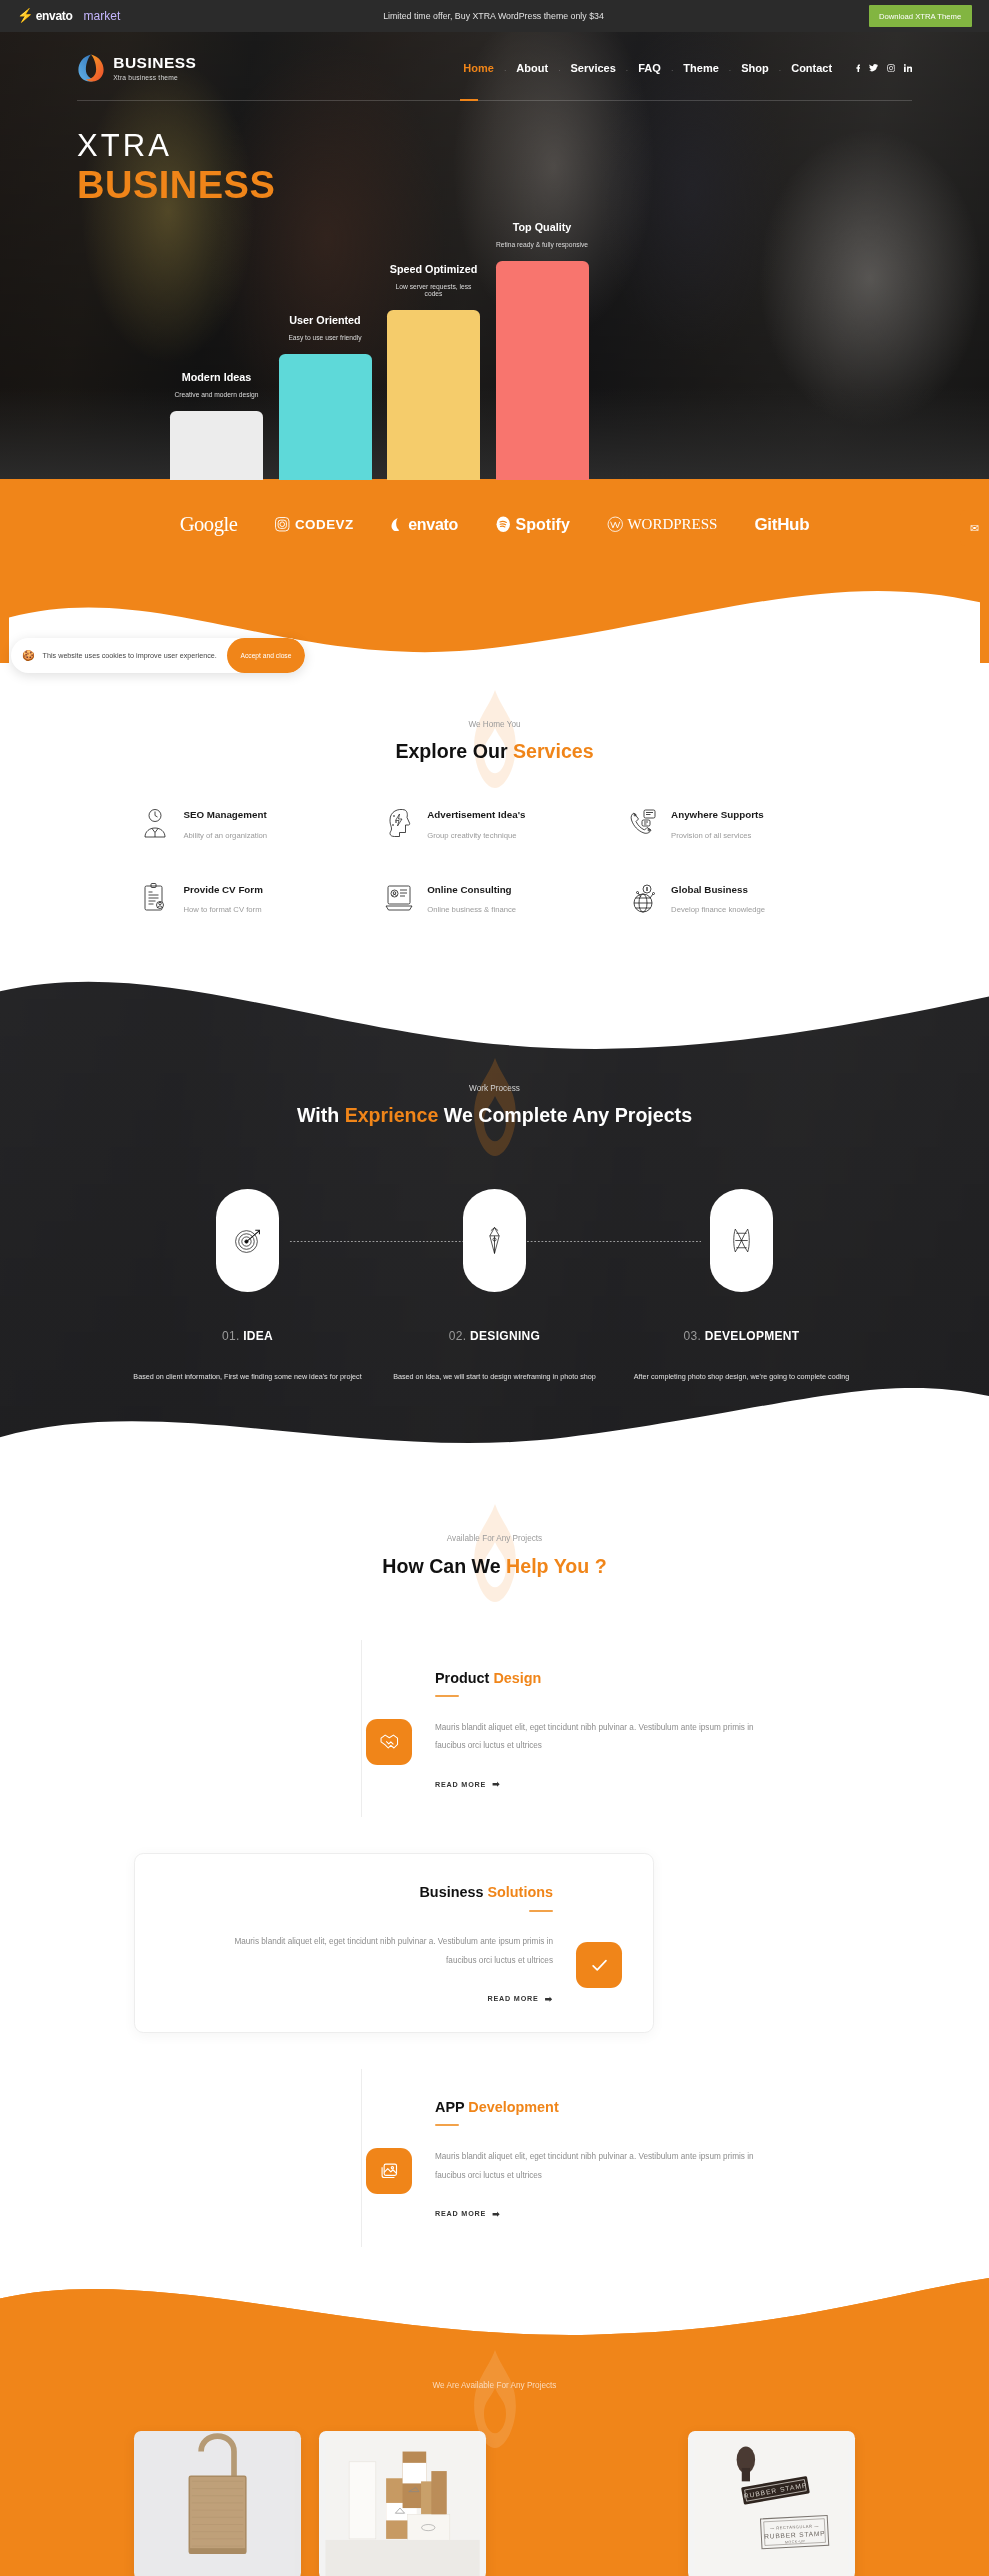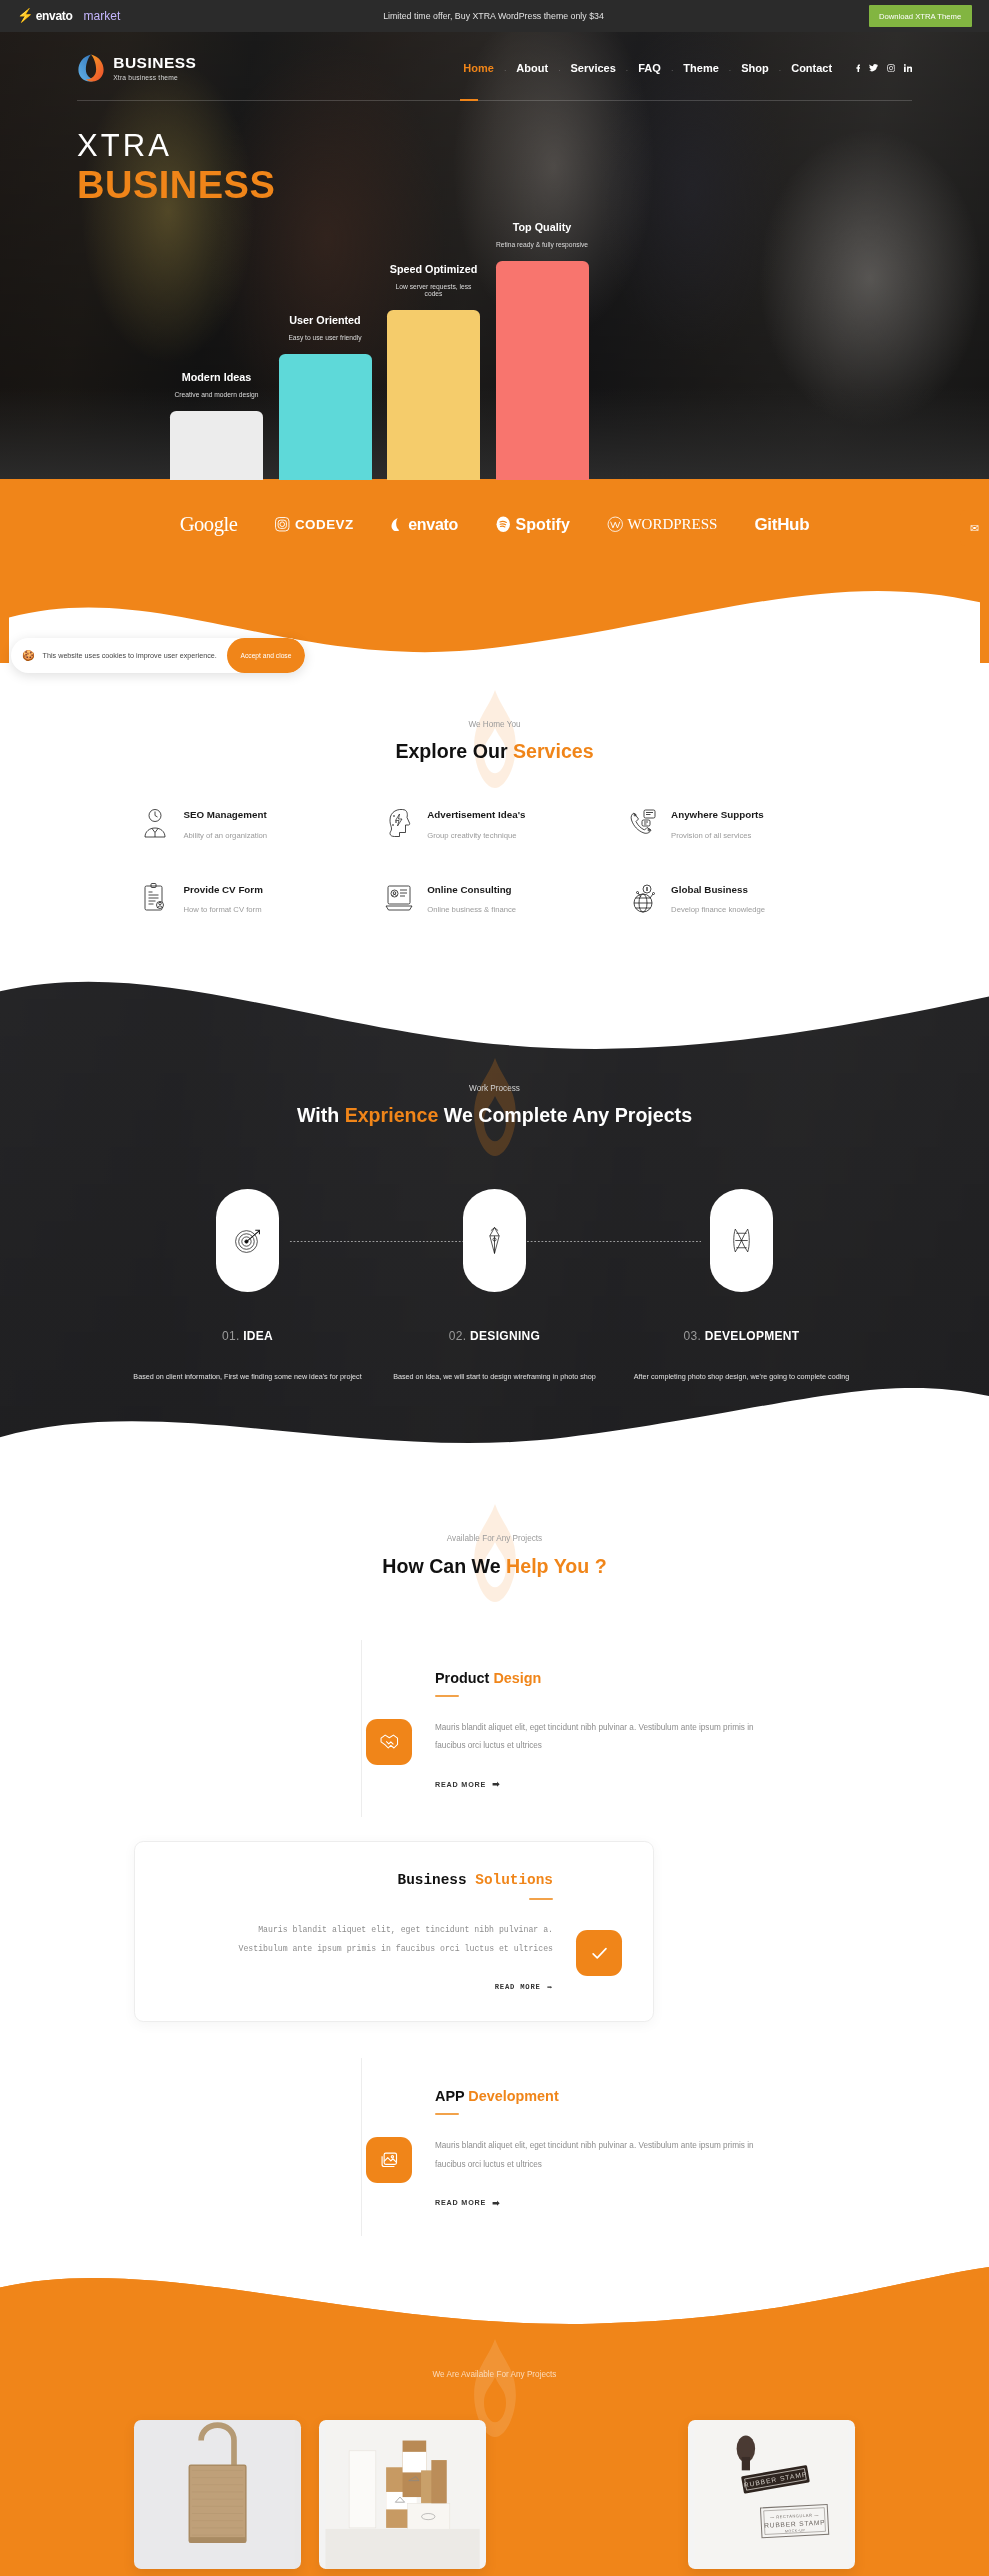--- a/index.html
+++ b/index.html
@@ -620,21 +620,21 @@
           <div class="hrule"></div>
           <p>Mauris blandit aliquet elit, eget tincidunt nibh pulvinar a. Vestibulum ante ipsum primis in faucibus orci luctus et ultrices</p>
           <div class="readmore">
             <span>READ MORE</span>
             <span class="arrow">➡</span>
           </div>
         </div>
       </div>
     </div>
 
-    <div class="card-slot" style="margin-top:24px;font-family:Liberation Mono, monospace;">
+    <div class="card-slot" style="margin-top:36px;">
       <div class="hcard right bordered offset-right">
         <div class="hicon">
           <svg viewBox="0 0 40 40" fill="none" stroke="#fff" stroke-width="3.2" stroke-linecap="round" stroke-linejoin="round">
             <path d="M8 21l8 8L33 11"></path>
           </svg>
         </div>
         <div class="hbody">
           <h3>
             <span>Business </span><span class="accent">Solutions</span>
           </h3>

